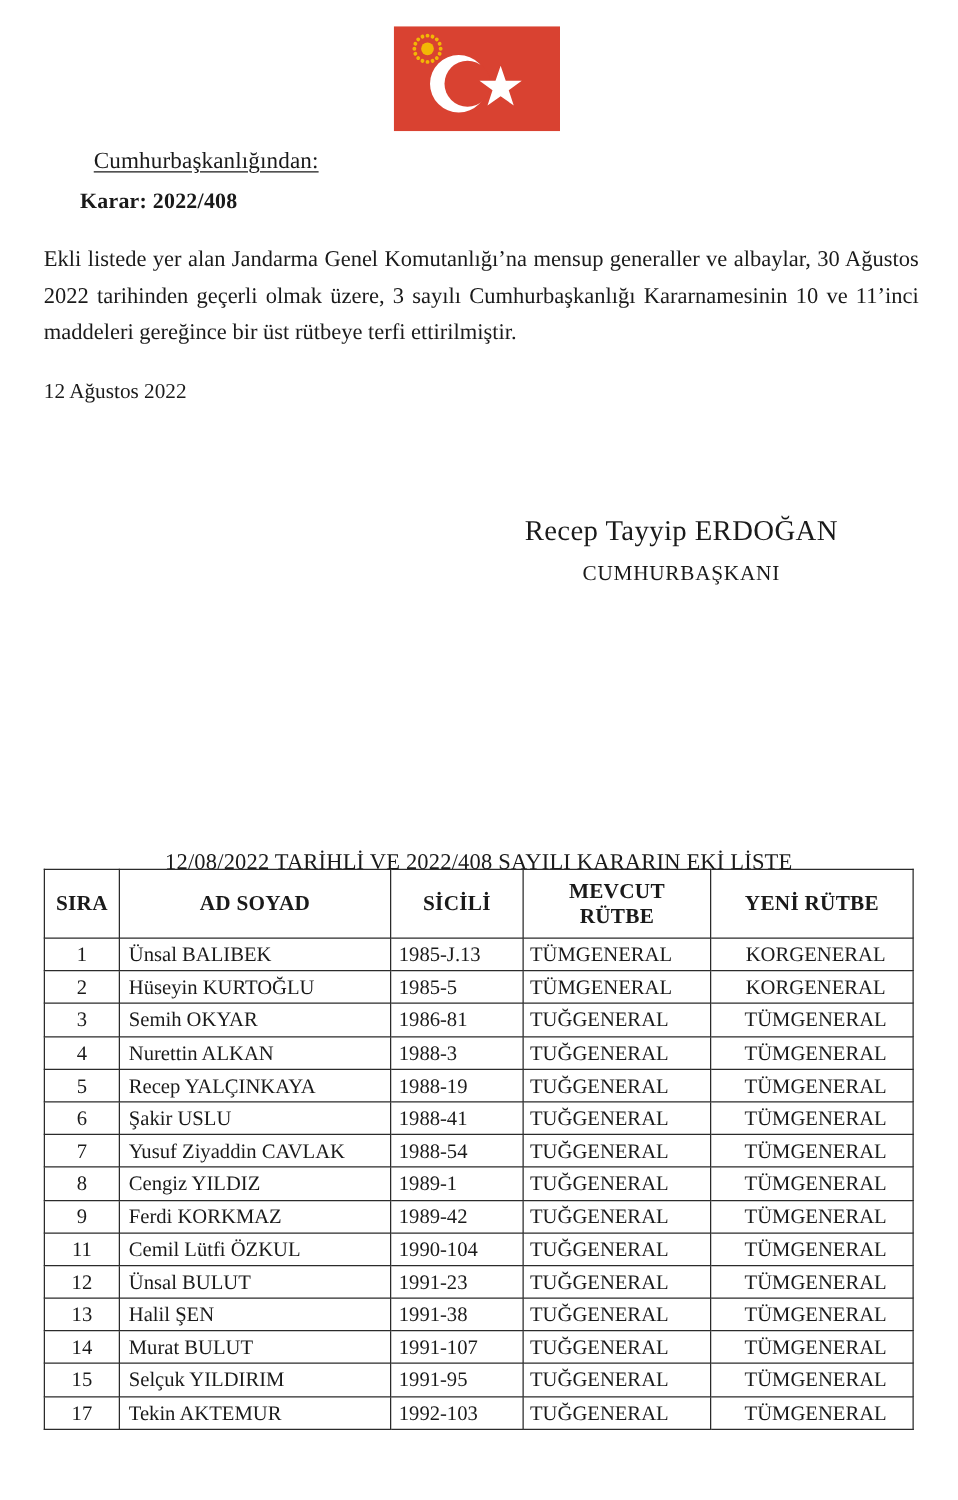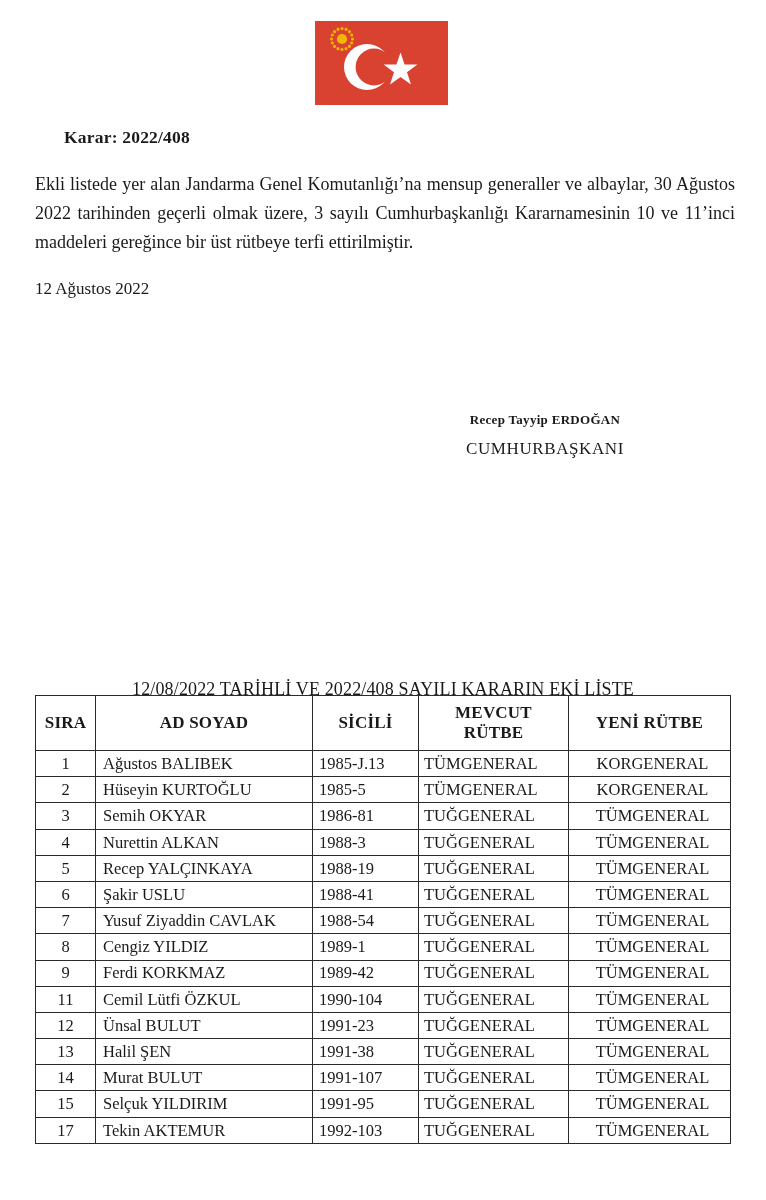--- a/index.html
+++ b/index.html
@@ -67,22 +67,22 @@
 
   
   .signature {
     position: absolute;
     left: 380px;
     top: 412px;
     width: 330px;
     text-align: center;
   }
   .sig-name {
-    font-size: 13px;
-    font-weight: bold;
+    font-size: 23px;
+    font-weight: normal;
     letter-spacing: .3px;
   }
   .sig-title {
     margin-top: 11px;
     font-size: 17px;
     letter-spacing: .6px;
   }
 
   
   .annex-heading {
@@ -166,20 +166,21 @@
         <circle cx="27" cy="18" r="1.55" transform="rotate(292.5 27 18) translate(0,-10.5)"></circle>
         <circle cx="27" cy="18" r="1.55" transform="rotate(315 27 18) translate(0,-10.5)"></circle>
         <circle cx="27" cy="18" r="1.55" transform="rotate(337.5 27 18) translate(0,-10.5)"></circle>
       </g>
       <circle cx="27" cy="18" r="5.1"></circle>
     </g>
   </svg>
 </div>
 
 <div class="doc-body">
+  <div class="issuer">Cumhurbaşkanlığından:</div>
   <div class="decision-no">Karar: 2022/408</div>
   <div class="paragraph">Ekli listede yer alan Jandarma Genel Komutanlığı’na mensup generaller ve albaylar, 30 Ağustos 2022 tarihinden geçerli olmak üzere, 3 sayılı Cumhurbaşkanlığı Kararnamesinin 10 ve 11’inci maddeleri gereğince bir üst rütbeye terfi ettirilmiştir.</div>
   <div class="date-line">12 Ağustos 2022</div>
 </div>
 
 <div class="signature">
   <div class="sig-name">Recep Tayyip ERDOĞAN</div>
   <div class="sig-title">CUMHURBAŞKANI</div>
 </div>
 
@@ -201,21 +202,21 @@
       <th>
         <span>MEVCUT</span><br>
         <span>RÜTBE</span>
       </th>
       <th>YENİ RÜTBE</th>
     </tr>
   </thead>
   <tbody id="annex-tbody">
       <tr>
         <td class="cell-sira">1</td>
-        <td class="cell-ad">Ağustos BALIBEK</td>
+        <td class="cell-ad">Ünsal BALIBEK</td>
         <td class="cell-sic">1985-J.13</td>
         <td class="cell-mev">TÜMGENERAL</td>
         <td class="cell-yeni">KORGENERAL</td>
       </tr>
       <tr>
         <td class="cell-sira">2</td>
         <td class="cell-ad">Hüseyin KURTOĞLU</td>
         <td class="cell-sic">1985-5</td>
         <td class="cell-mev">TÜMGENERAL</td>
         <td class="cell-yeni">KORGENERAL</td>

